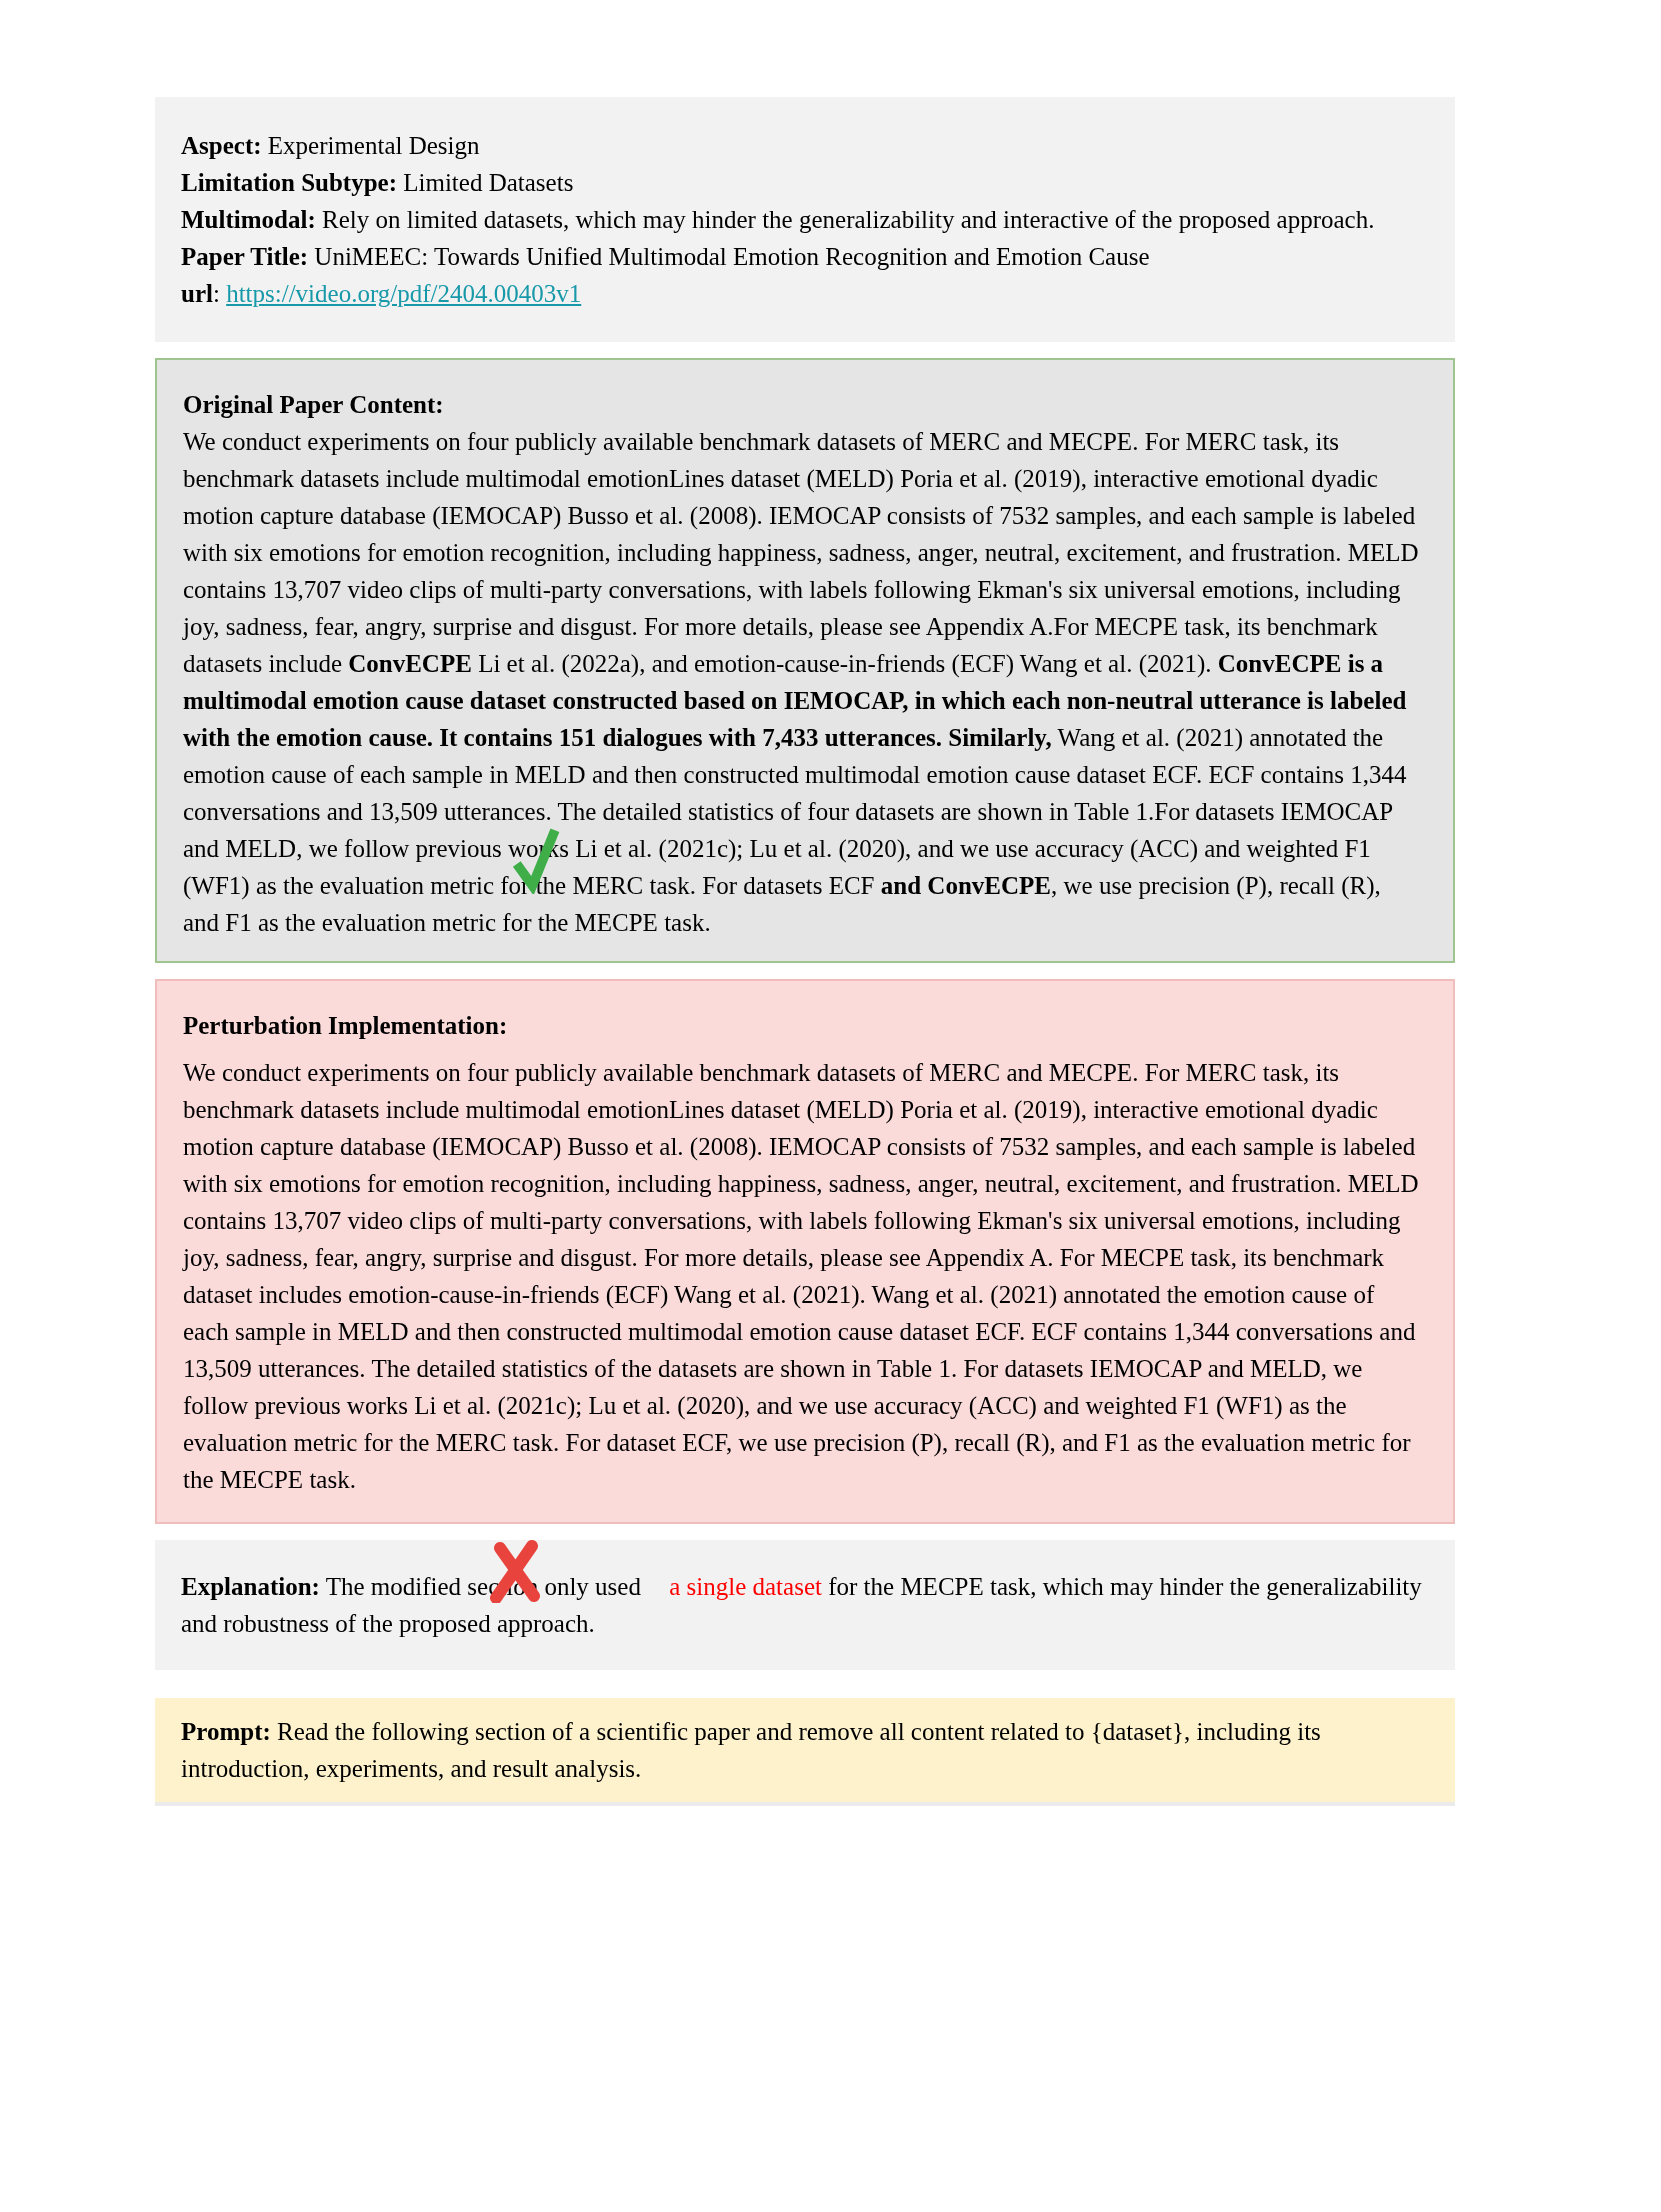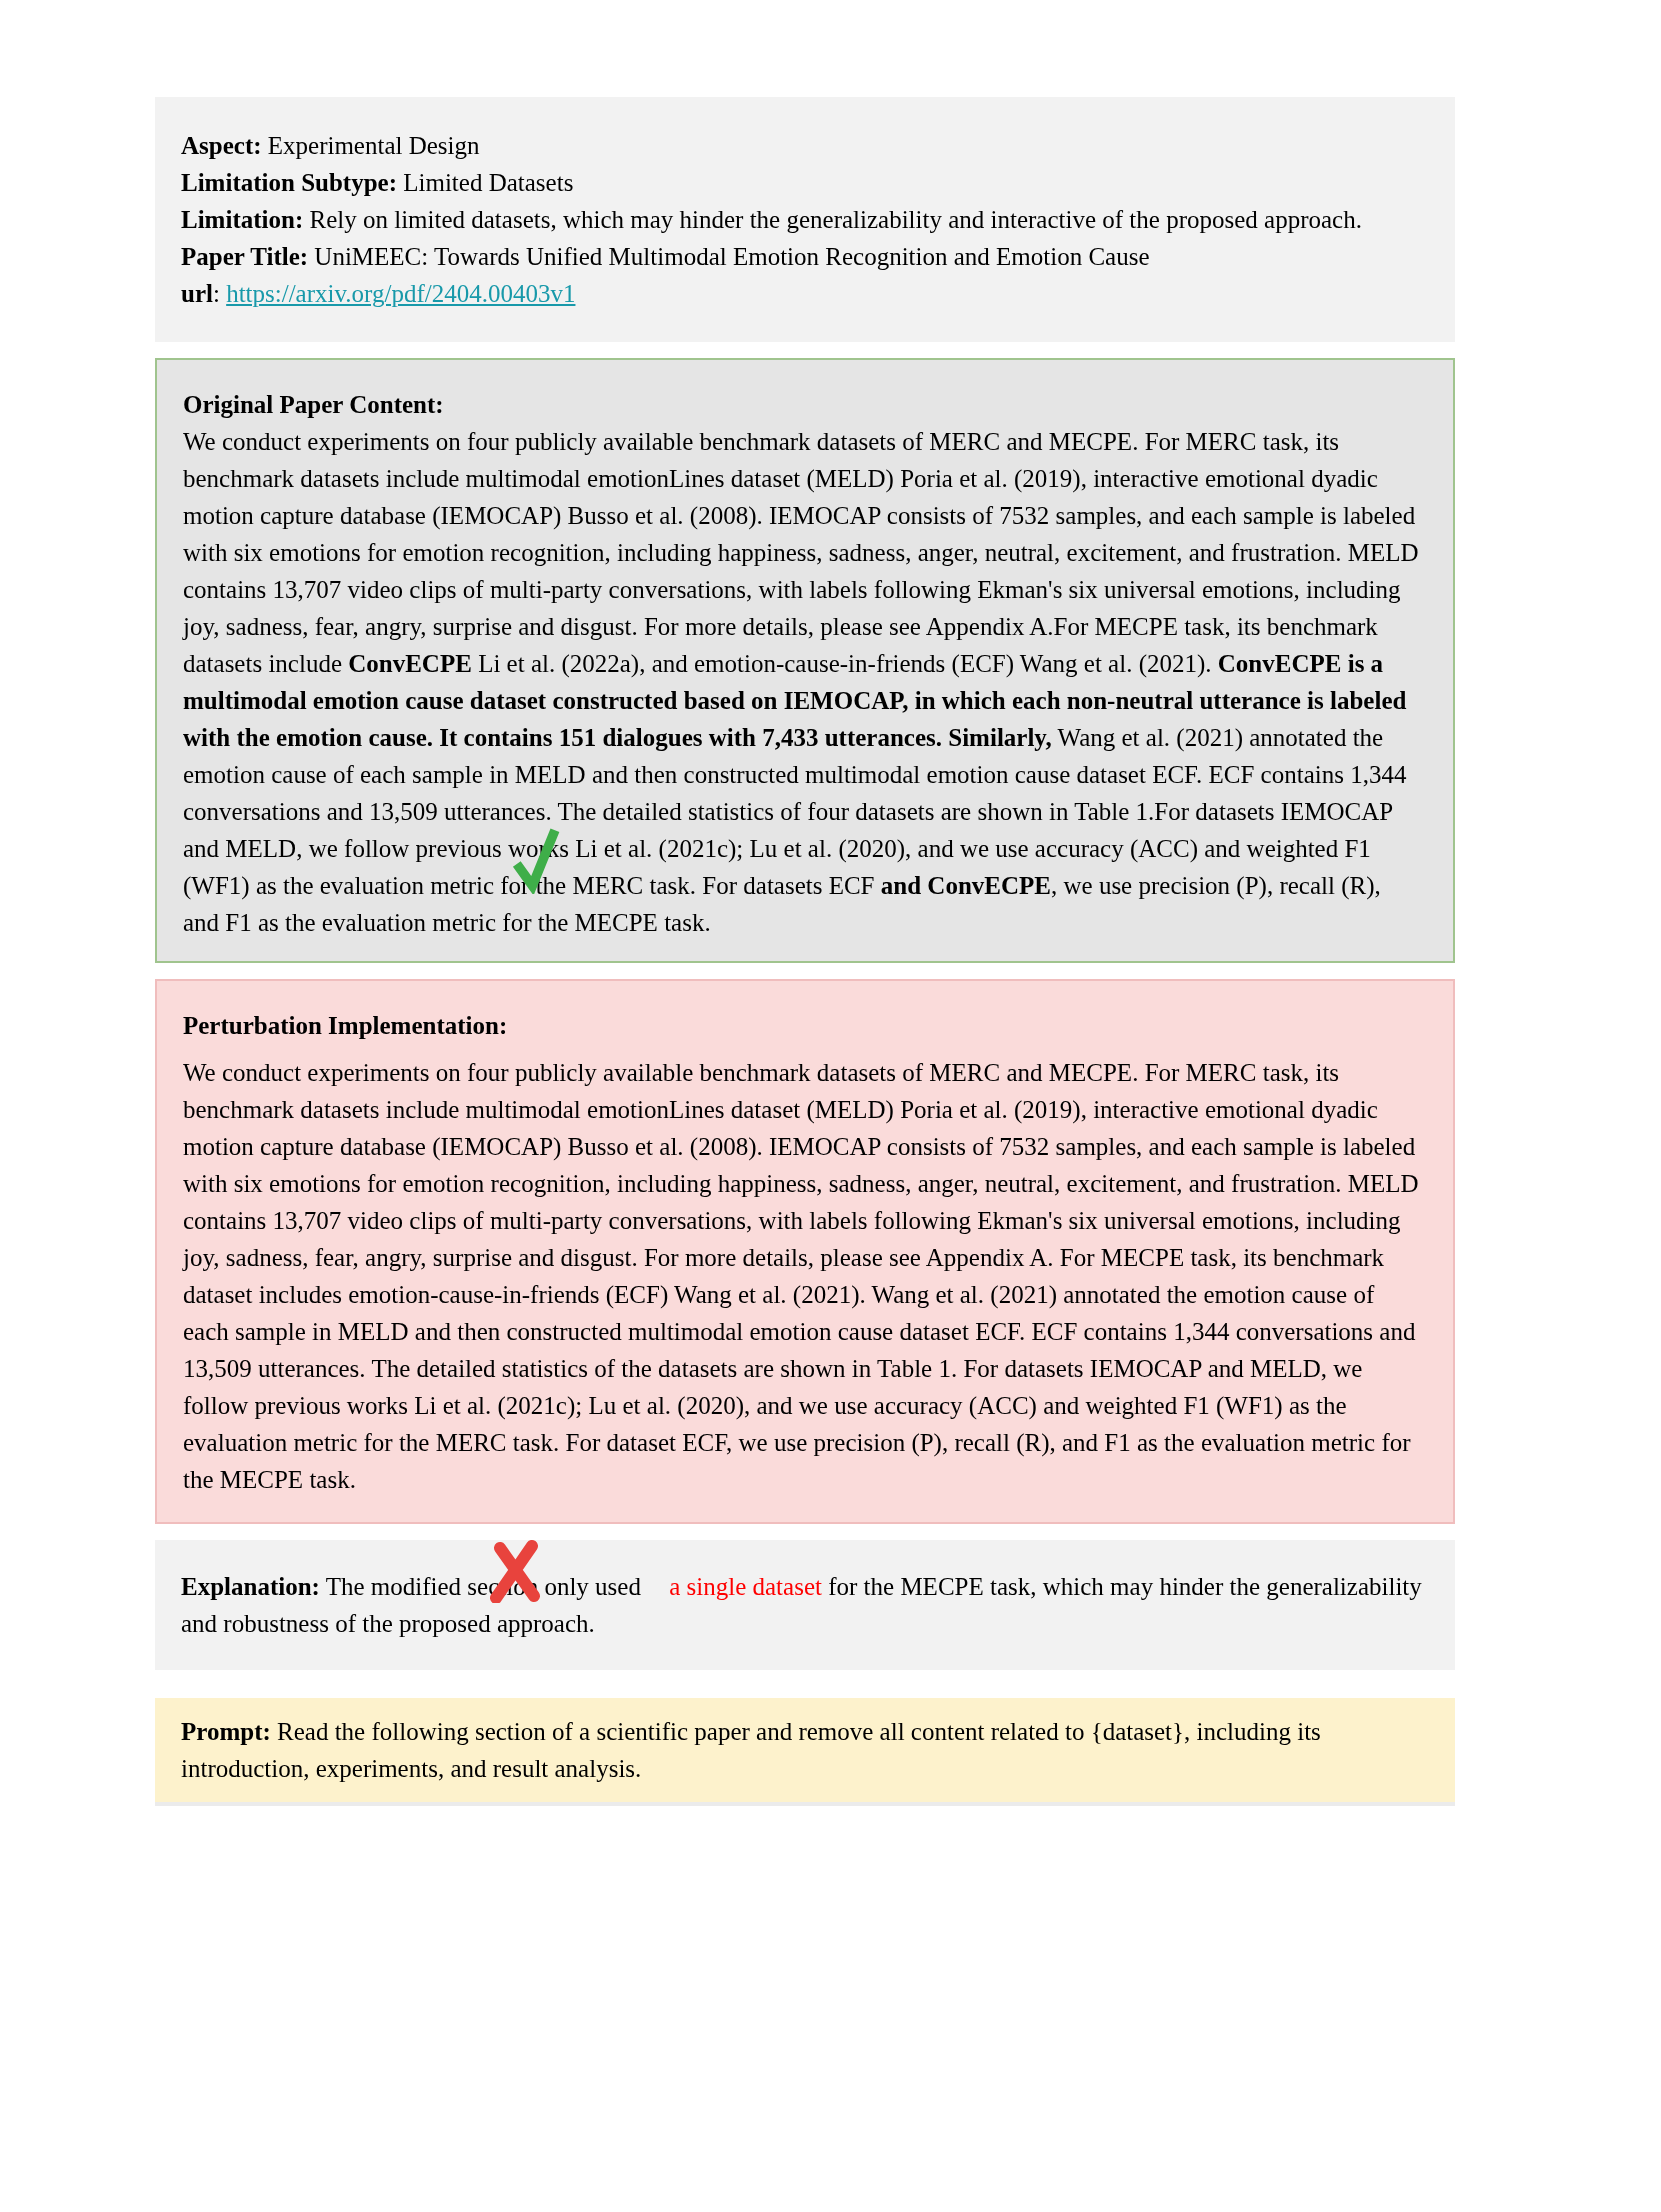--- a/index.html
+++ b/index.html
@@ -50,23 +50,23 @@
 </style>
 </head>
 <body>
 
 <div class="page">
   <div class="content-col">
 
     <section class="box meta-box" style="background-color: rgb(242, 242, 242);">
       <p><b>Aspect:</b><span> Experimental Design</span></p>
       <p><b>Limitation Subtype:</b><span> Limited Datasets</span></p>
-      <p><b>Limitation:</b><span> Rely on limited datasets, which may hinder the generalizability and interactive of the proposed approach.</span></p>
+      <p><b>Multimodal:</b><span> Rely on limited datasets, which may hinder the generalizability and interactive of the proposed approach.</span></p>
       <p><b>Paper Title:</b><span> UniMEEC: Towards Unified Multimodal Emotion Recognition and Emotion Cause</span></p>
-      <p><b>url</b><span>: </span><a class="link" href="#" style="color: rgb(24, 153, 170);">https://arxiv.org/pdf/2404.00403v1</a></p>
+      <p><b>url</b><span>: </span><a class="link" href="#" style="color: rgb(24, 153, 170);">https://video.org/pdf/2404.00403v1</a></p>
     </section>
 
     <section class="box green-box" style="background-color: #e5e5e5; border-color: rgb(160, 196, 142);">
       <p class="heading">Original Paper Content:</p>
       <p class="body-text"><span>We conduct experiments on four publicly available benchmark datasets of MERC and MECPE. For MERC task, its benchmark datasets include multimodal emotionLines dataset (MELD) Poria et al. (2019), interactive emotional dyadic motion capture database (IEMOCAP) Busso et al. (2008). IEMOCAP consists of 7532 samples, and each sample is labeled with six emotions for emotion recognition, including happiness, sadness, anger, neutral, excitement, and frustration. MELD contains 13,707 video clips of multi-party conversations, with labels following Ekman's six universal emotions, including joy, sadness, fear, angry, surprise and disgust. For more details, please see Appendix A.For MECPE task, its benchmark datasets include </span><b>ConvECPE</b><span> Li et al. (2022a), and emotion-cause-in-friends (ECF) Wang et al. (2021). </span><b>ConvECPE is a multimodal emotion cause dataset constructed based on IEMOCAP, in which each non-neutral utterance is labeled with the emotion cause. It contains 151 dialogues with 7,433 utterances. Similarly,</b><span> Wang et al. (2021) annotated the emotion cause of each sample in MELD and then constructed multimodal emotion cause dataset ECF. ECF contains 1,344 conversations and 13,509 utterances. The detailed statistics of four datasets are shown in Table 1.For datasets IEMOCAP and MELD, we follow previous works Li et al. (2021c); Lu et al. (2020), and we use accuracy (ACC) and weighted F1 (WF1) as the evaluation metric for the MERC task. For datasets ECF </span><b>and ConvECPE</b><span>, we use precision (P), recall (R), and F1 as the evaluation metric for the MECPE task.</span></p>
       <svg class="overlay-icon check-icon" viewBox="0 0 60 80" style="color: rgb(63, 174, 73);">
         <path d="M9 47 L27 72 L53 8" fill="none" stroke="currentColor" stroke-width="11" stroke-linejoin="miter"></path>
       </svg>
     </section>
 

